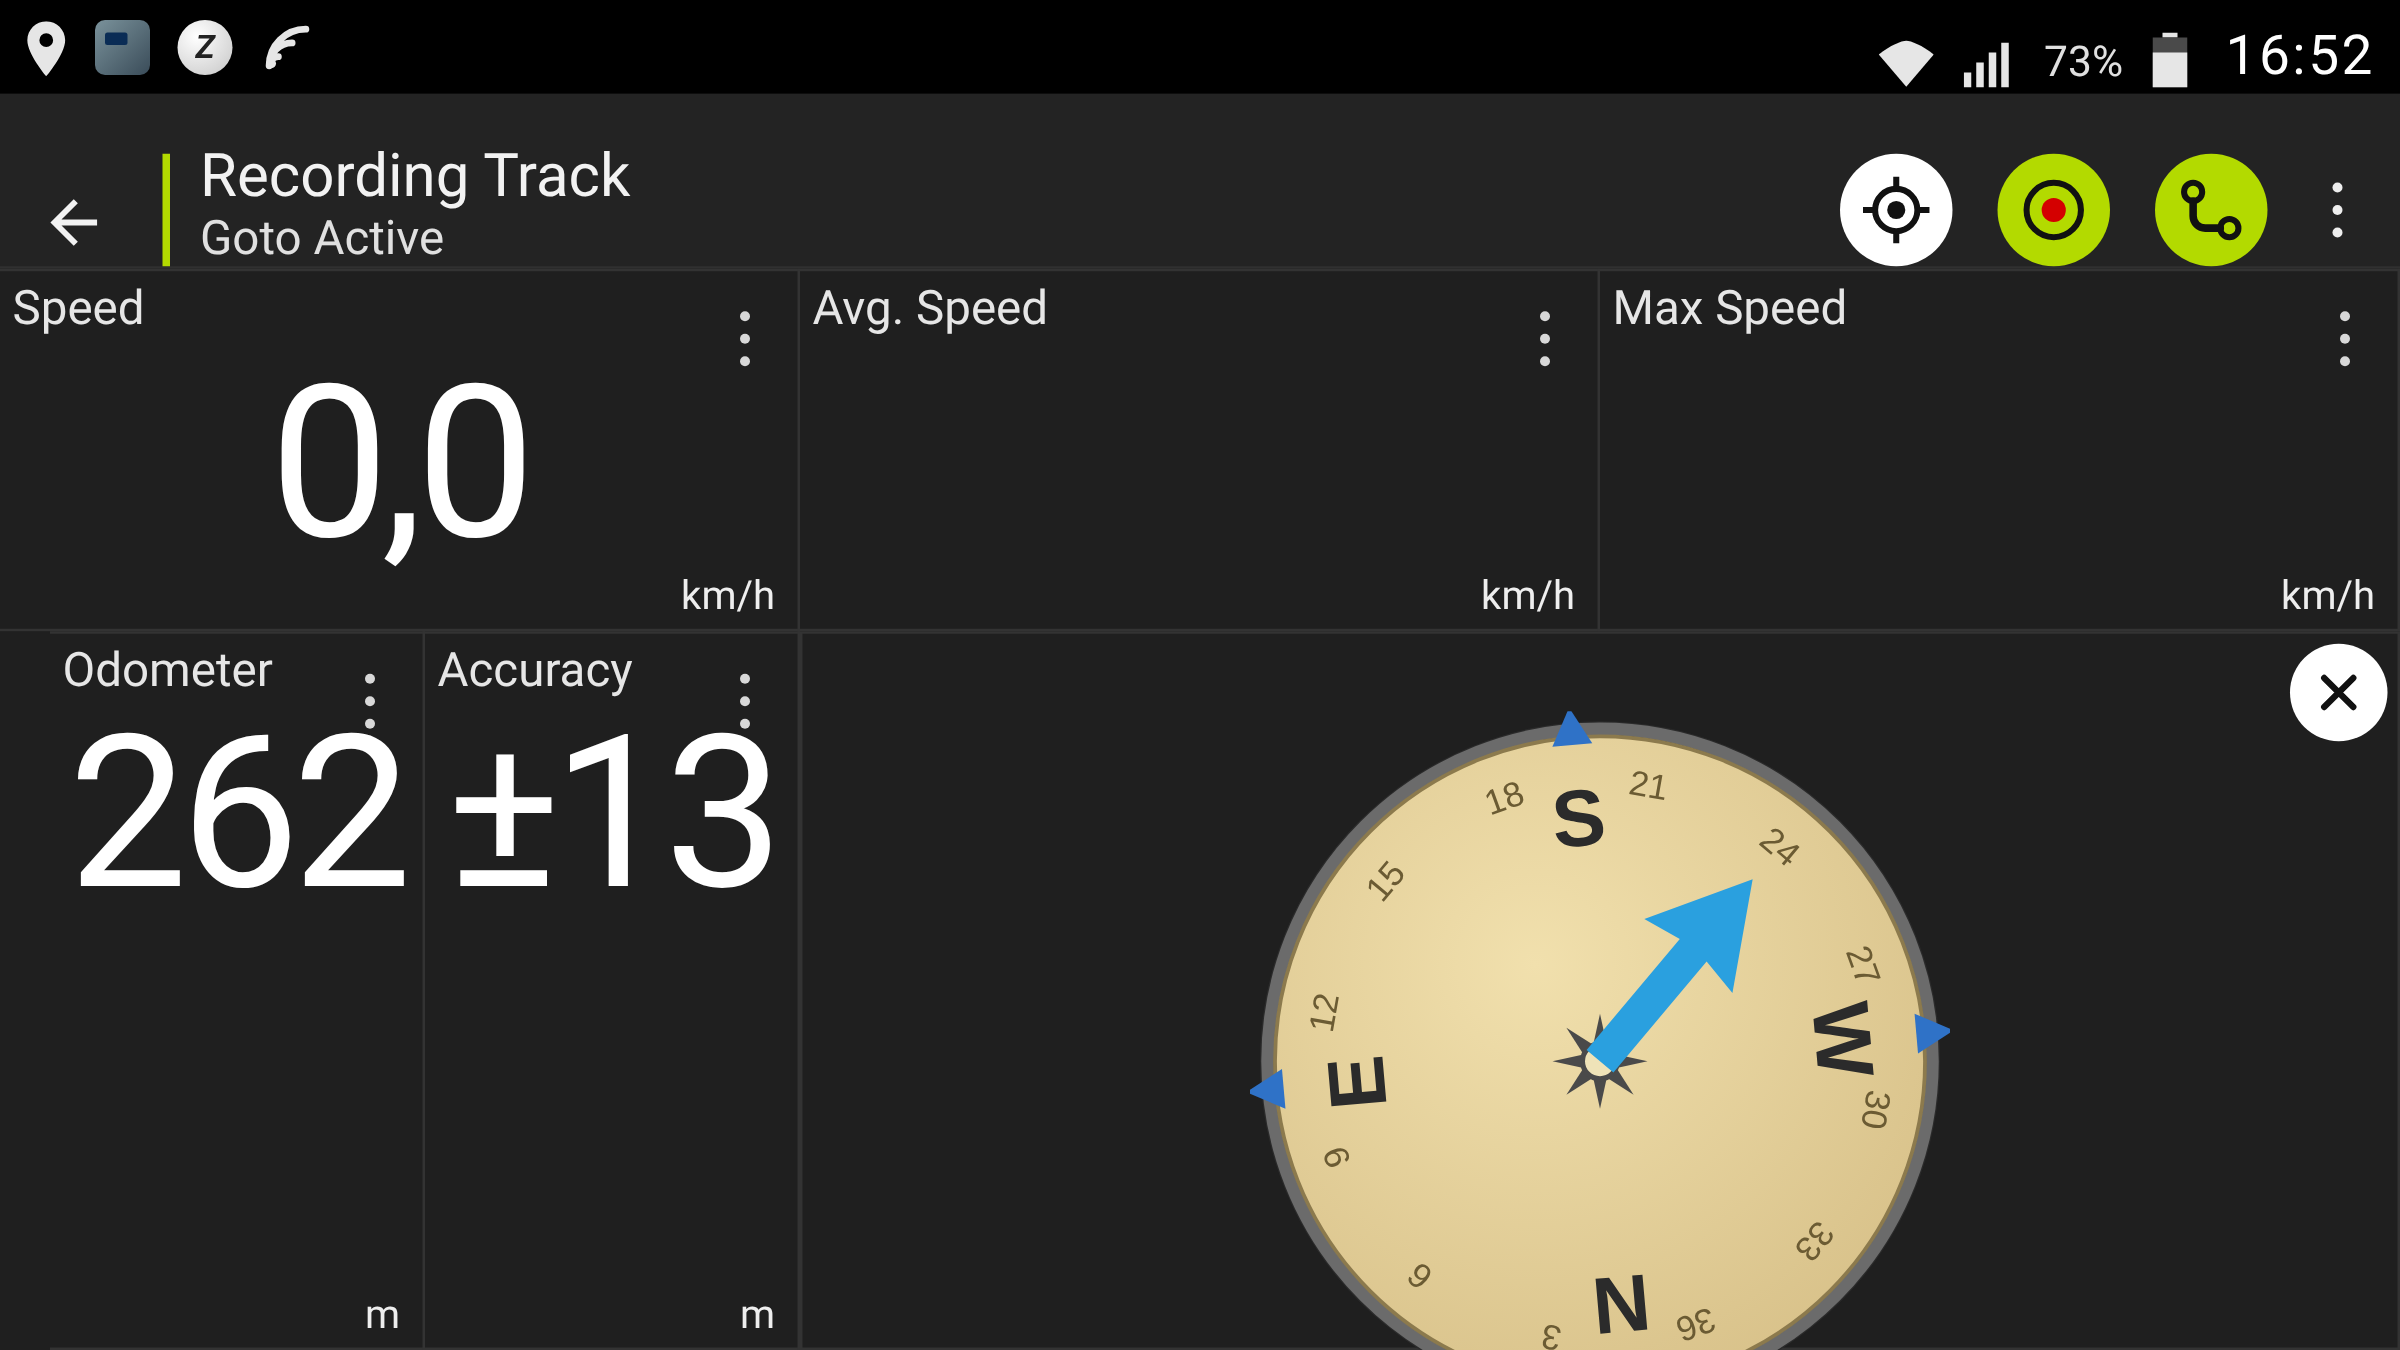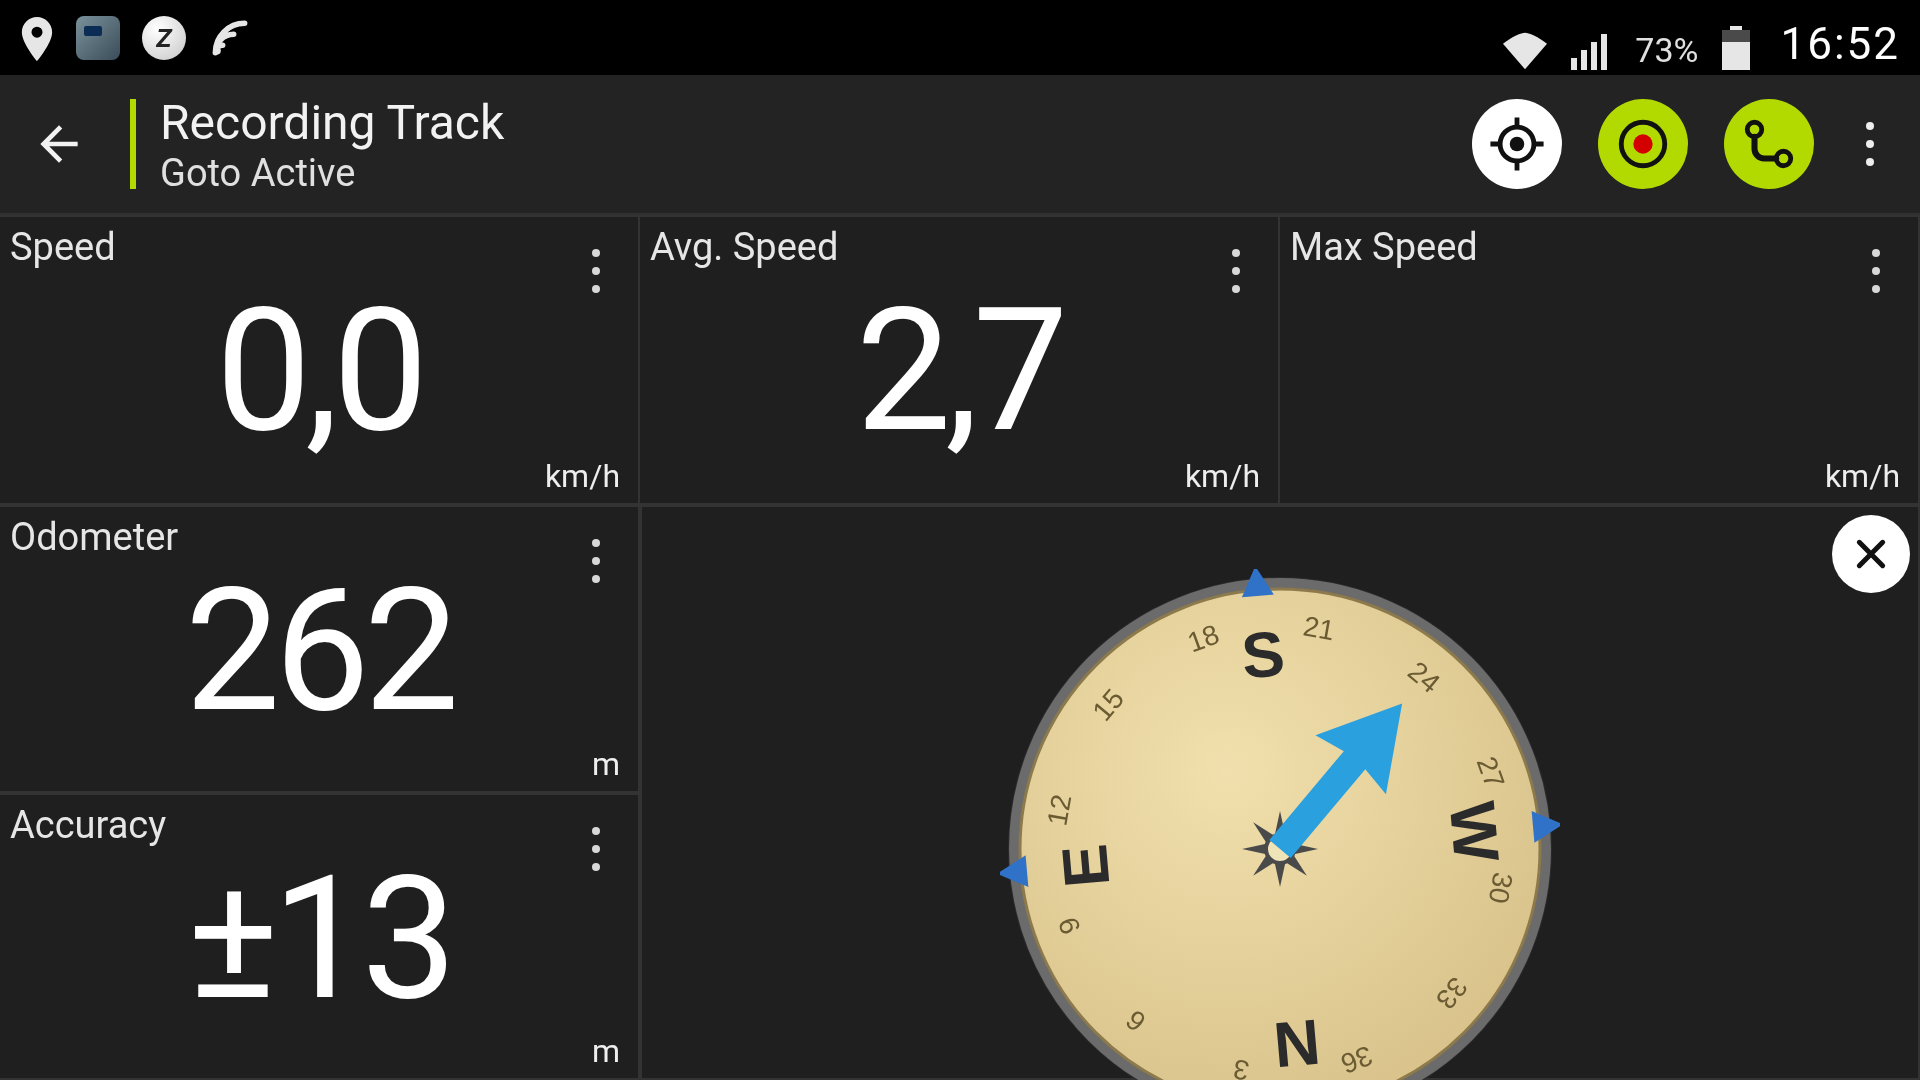--- a/index.html
+++ b/index.html
@@ -22,21 +22,21 @@
            background:radial-gradient(circle at 35% 30%,#fff,#c6c6c6); display:flex;
            align-items:center; justify-content:center; color:#222; font-weight:700;
            font-size:26px; font-style:italic; }
   .rss-icon svg{ display:block; }
   .wifi-icon svg,.signal-icon svg,.battery-icon svg{ display:block; }
   .battery-pct{ font-size:34px; color:#e0e0e0; }
   .clock{ font-size:44px; color:#fefefe; letter-spacing:2px; margin-left:6px;margin-top:12px;}
 
   
   .appbar{ position:absolute; top:75px; left:0; right:0; height:140px;
-           background:#232323; display:flex; align-items:center; padding:0 24px;
+           background:#232323; display:flex; align-items:flex-end; padding:0 24px;
            border-bottom:2px solid #303030;}
   .back-btn{ width:70px; height:70px; display:flex; align-items:center; justify-content:center;}
   .green-rule{ width:6px; height:90px; background:#b3da00; margin:0 24px 0 36px;}
   .titles{ display:flex; flex-direction:column; }
   .title{ font-size:48px; color:#f2f2f2; }
   .subtitle{ font-size:38px; color:#e0e0e0; }
   .appbar-actions{ margin-left:auto; display:flex; align-items:center; gap:36px; padding-right:6px;}
   .round{ width:90px; height:90px; border-radius:50%; display:flex; align-items:center;
           justify-content:center; }
   .round.white{ background:#fff; }
@@ -54,21 +54,21 @@
   .card-label{ position:absolute; top:8px; left:10px; font-size:38px; color:#e6e6e6;}
   .card-menu{ position:absolute; top:24px; right:30px; width:24px; height:60px;
               display:flex; flex-direction:column; align-items:center; justify-content:center; gap:10px;}
   .card-menu span{ width:8px; height:8px; border-radius:50%; background:#d8d8d8;}
   .card-value{ position:absolute; top:54px; left:0; right:0; text-align:center;
                font-size:170px; font-weight:400; letter-spacing:-6px; color:#fff; }
   .card-unit{ position:absolute; bottom:8px; right:18px; font-size:32px; color:#eee; }
 
   
   .lower{ position:absolute; top:505px; left:0; right:0; bottom:0; display:flex; }
-  .lower-left{ width:640px; display:flex; flex-direction:column; }
+  .lower-left{ width:640px; display:flex; flex-direction:row;padding-left:40px; }
   .card2{ position:relative; flex:1; background:#1f1f1f; border:2px solid #333; border-left:none;}
   .card2 .card-value{ top:44px; font-size:170px; }
   .card2 .card-unit{ bottom:8px; }
   .lower-right{ flex:1; position:relative; background:#1f1f1f; border:2px solid #333;}
   .close-btn{ position:absolute; top:8px; right:8px; width:78px; height:78px; border-radius:50%;
               background:#fff; display:flex; align-items:center; justify-content:center; }
 
   .compass-wrap{ position:absolute; left:50%; top:50%; transform:translate(-50%,-40%);
                  width:560px; height:560px; }
   .compass-wrap svg{ position:absolute; inset:0; }
@@ -191,21 +191,20 @@
       <div class="card-value">0,0</div>
       <div class="card-unit">km/h</div>
     </div>
     <div class="card">
       <div class="card-label">Avg. Speed</div>
       <div class="card-menu">
         <span></span>
           <span></span>
           <span></span>
       </div>
-      <div class="card-value">2,7</div>
       <div class="card-unit">km/h</div>
     </div>
     <div class="card">
       <div class="card-label">Max Speed</div>
       <div class="card-menu">
         <span></span>
           <span></span>
           <span></span>
       </div>
       <div class="card-unit">km/h</div>

